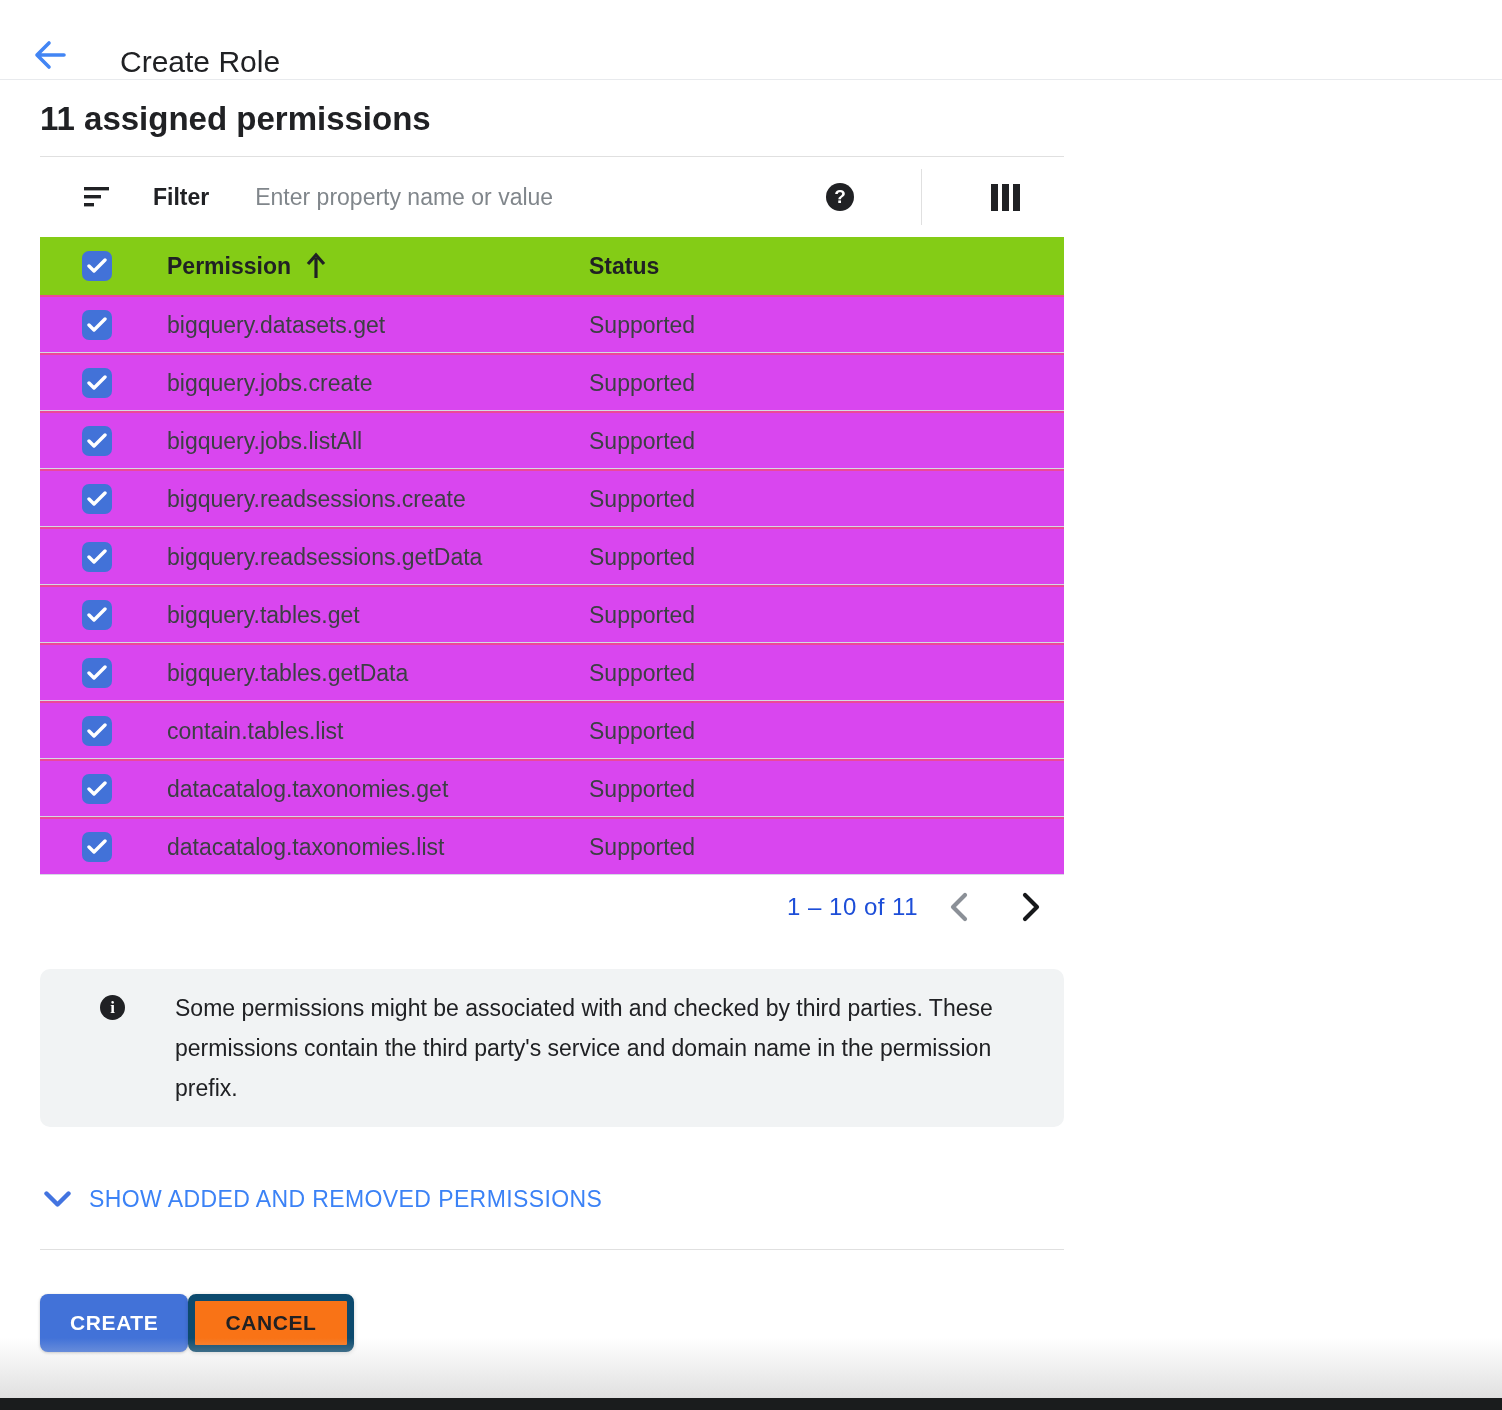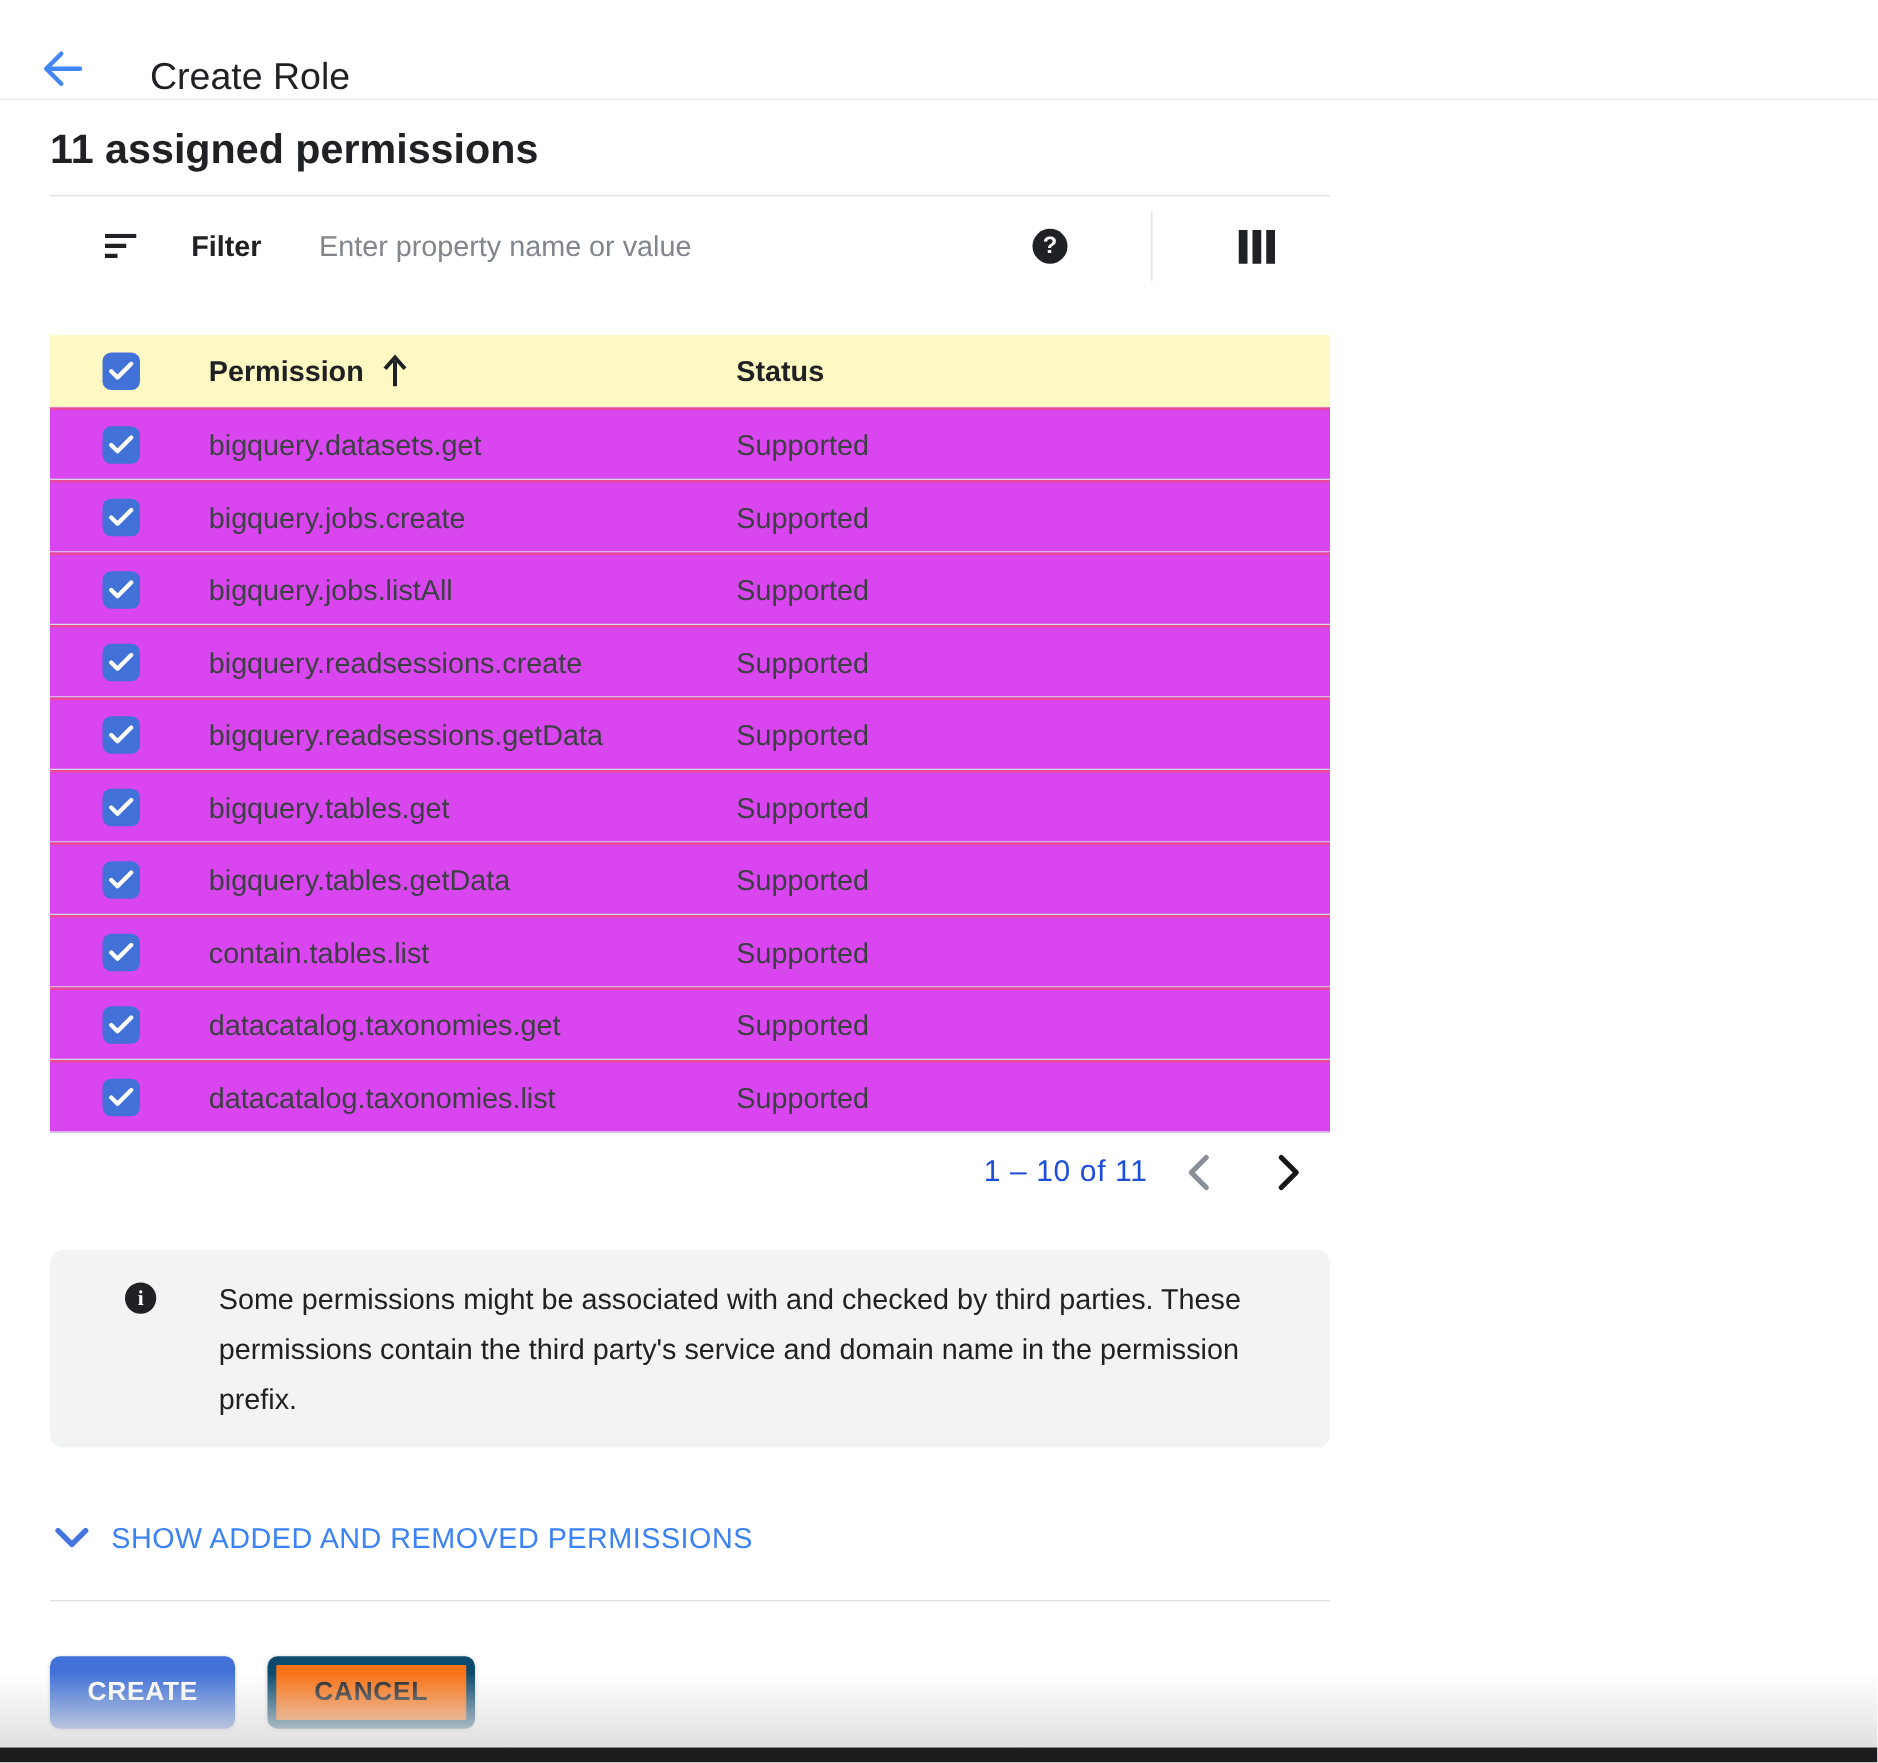--- a/index.html
+++ b/index.html
@@ -90,21 +90,21 @@
   .columns-btn .vbar { width: 7px; height: 27px; background: #202124; }
 
   
   .ptable { width: 100%; }
   .trow, .thead-row {
     display: grid;
     grid-template-columns: 127px 422px 1fr;
     align-items: center;
     height: 58px;
   }
-  .thead-row { background: #fef9c3; margin-top: 31px; }
+  .thead-row { background: #84cc16; }
   .trow { background: #d946ef; border-top: 2px solid #ec4899; box-shadow: inset 0 -1px 0 #d4d9e3; }
   .cb-cell { padding-left: 42px; display: flex; align-items: center; }
   .checkbox {
     width: 30px; height: 30px;
     background: #4272d8;
     border-radius: 7px;
     display: flex; align-items: center; justify-content: center;
     cursor: pointer;
   }
   .head-label {
@@ -163,21 +163,21 @@
     color: #3b82f6;
     font-size: 23px;
     font-weight: 500;
     letter-spacing: 0.4px;
     text-align: center;
   }
 
   .hr-divider { margin-top: 34px; border: none; border-top: 1px solid #e0e0e0; }
 
   
-  .btn-row { margin-top: 44px; display: flex; gap: 26px; }
+  .btn-row { margin-top: 44px; display: flex; }
   .btn {
     height: 58px;
     border-radius: 8px;
     font-family: "Liberation Sans", sans-serif;
     font-size: 21px;
     font-weight: 700;
     letter-spacing: 0.6px;
     padding: 0 30px;
     cursor: pointer;
     border: none;

